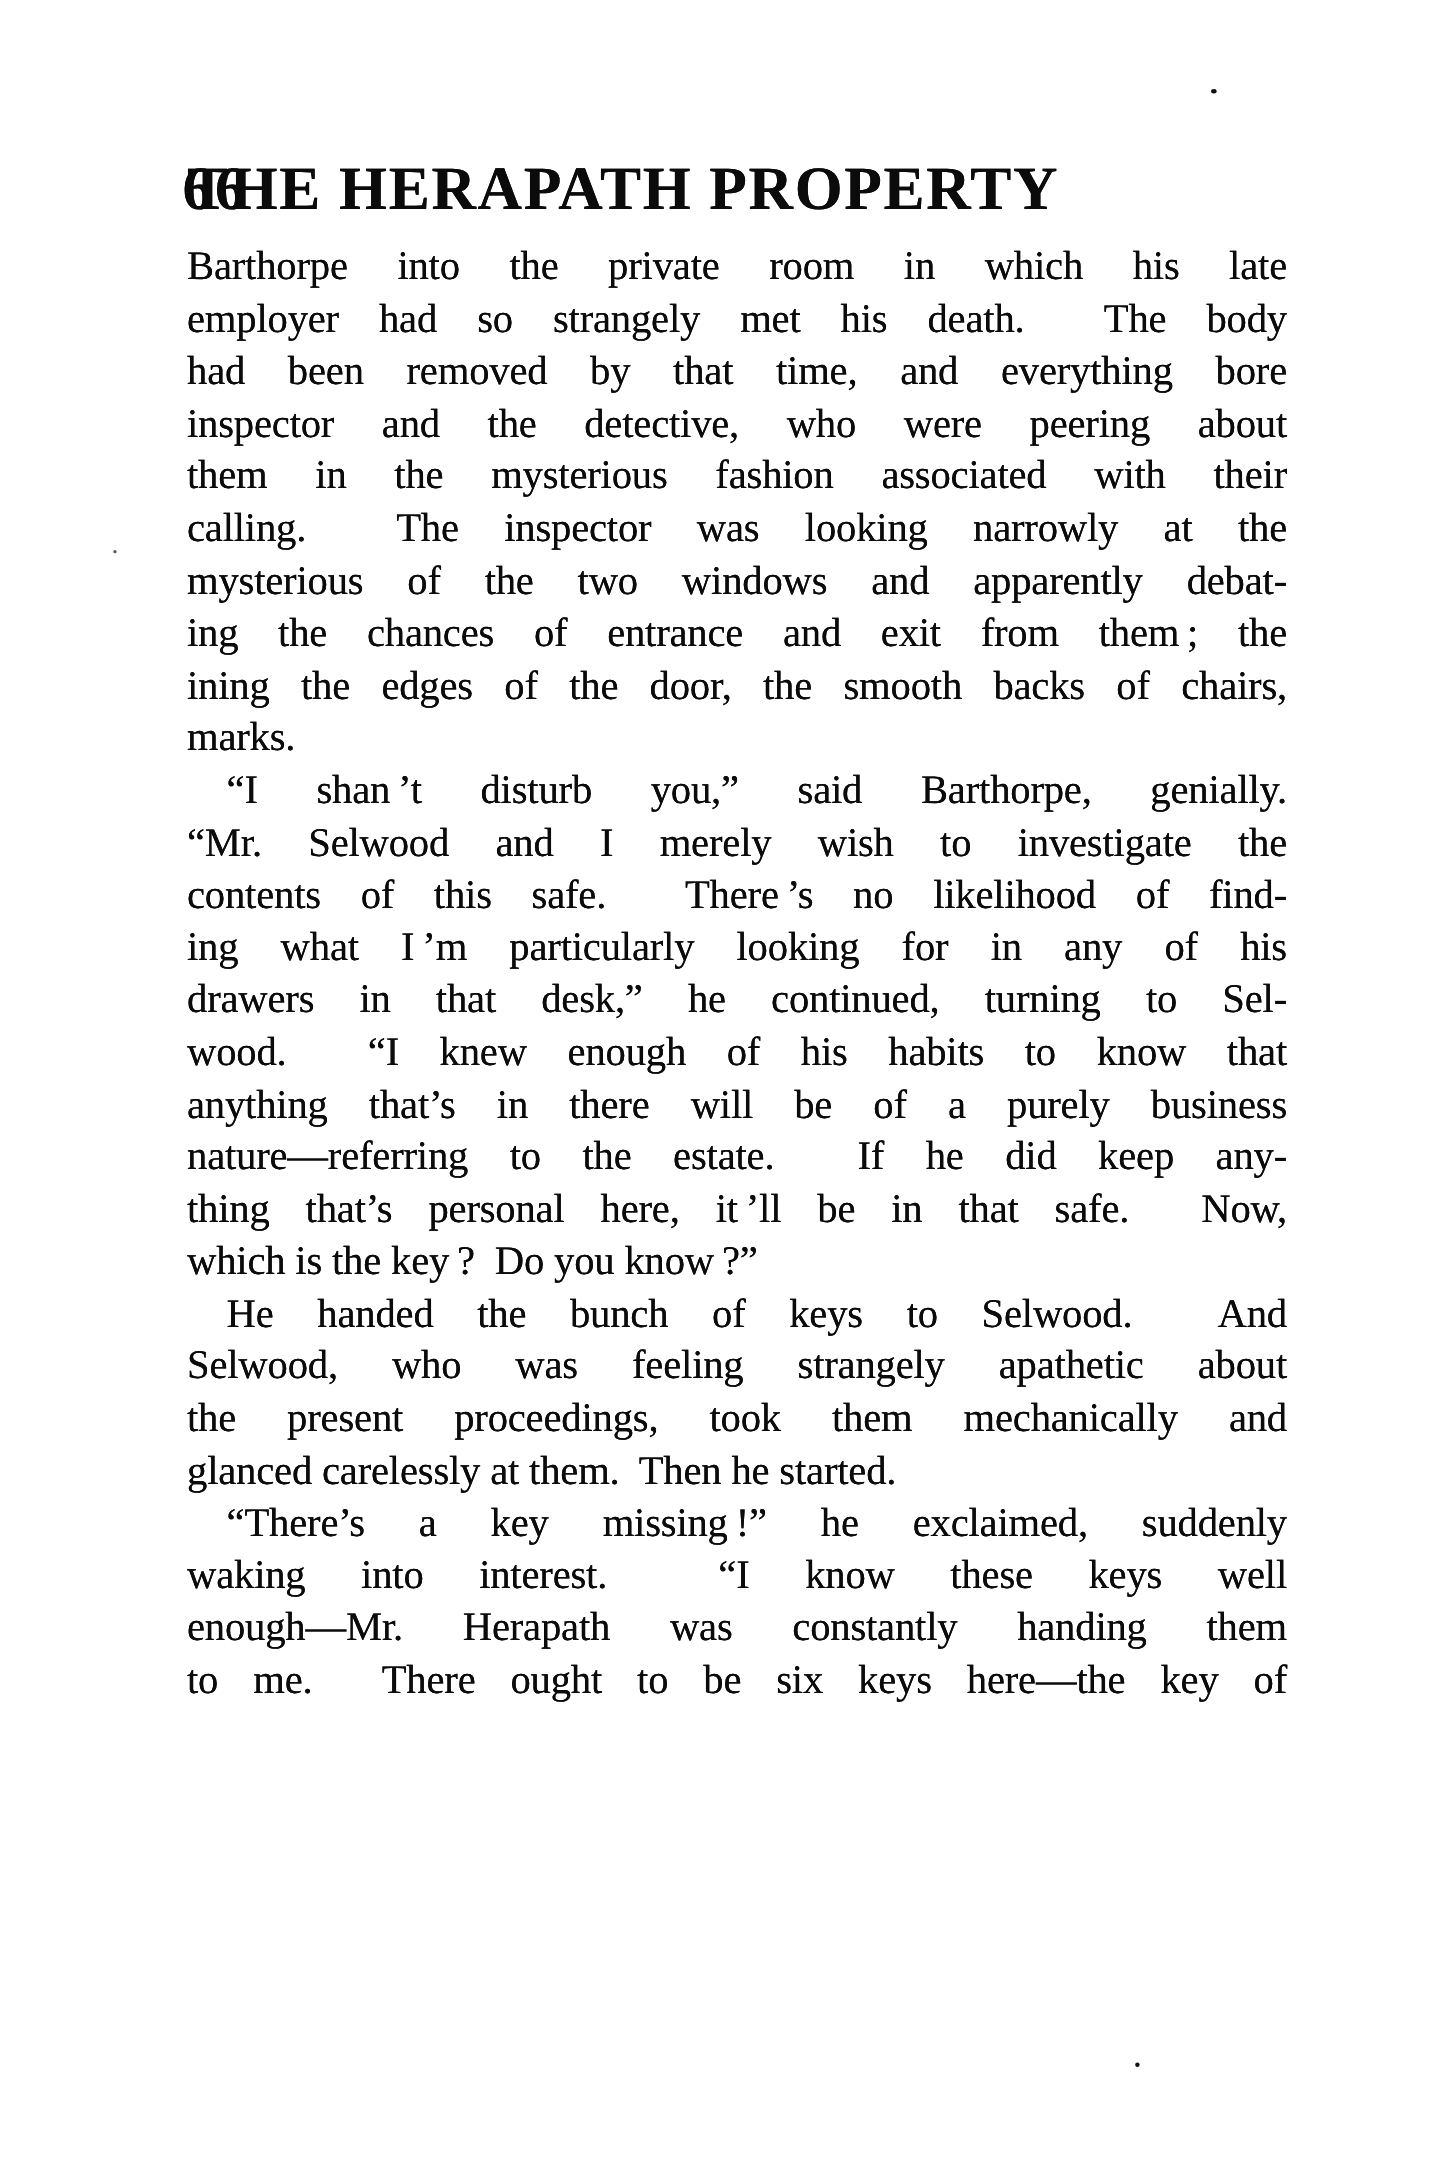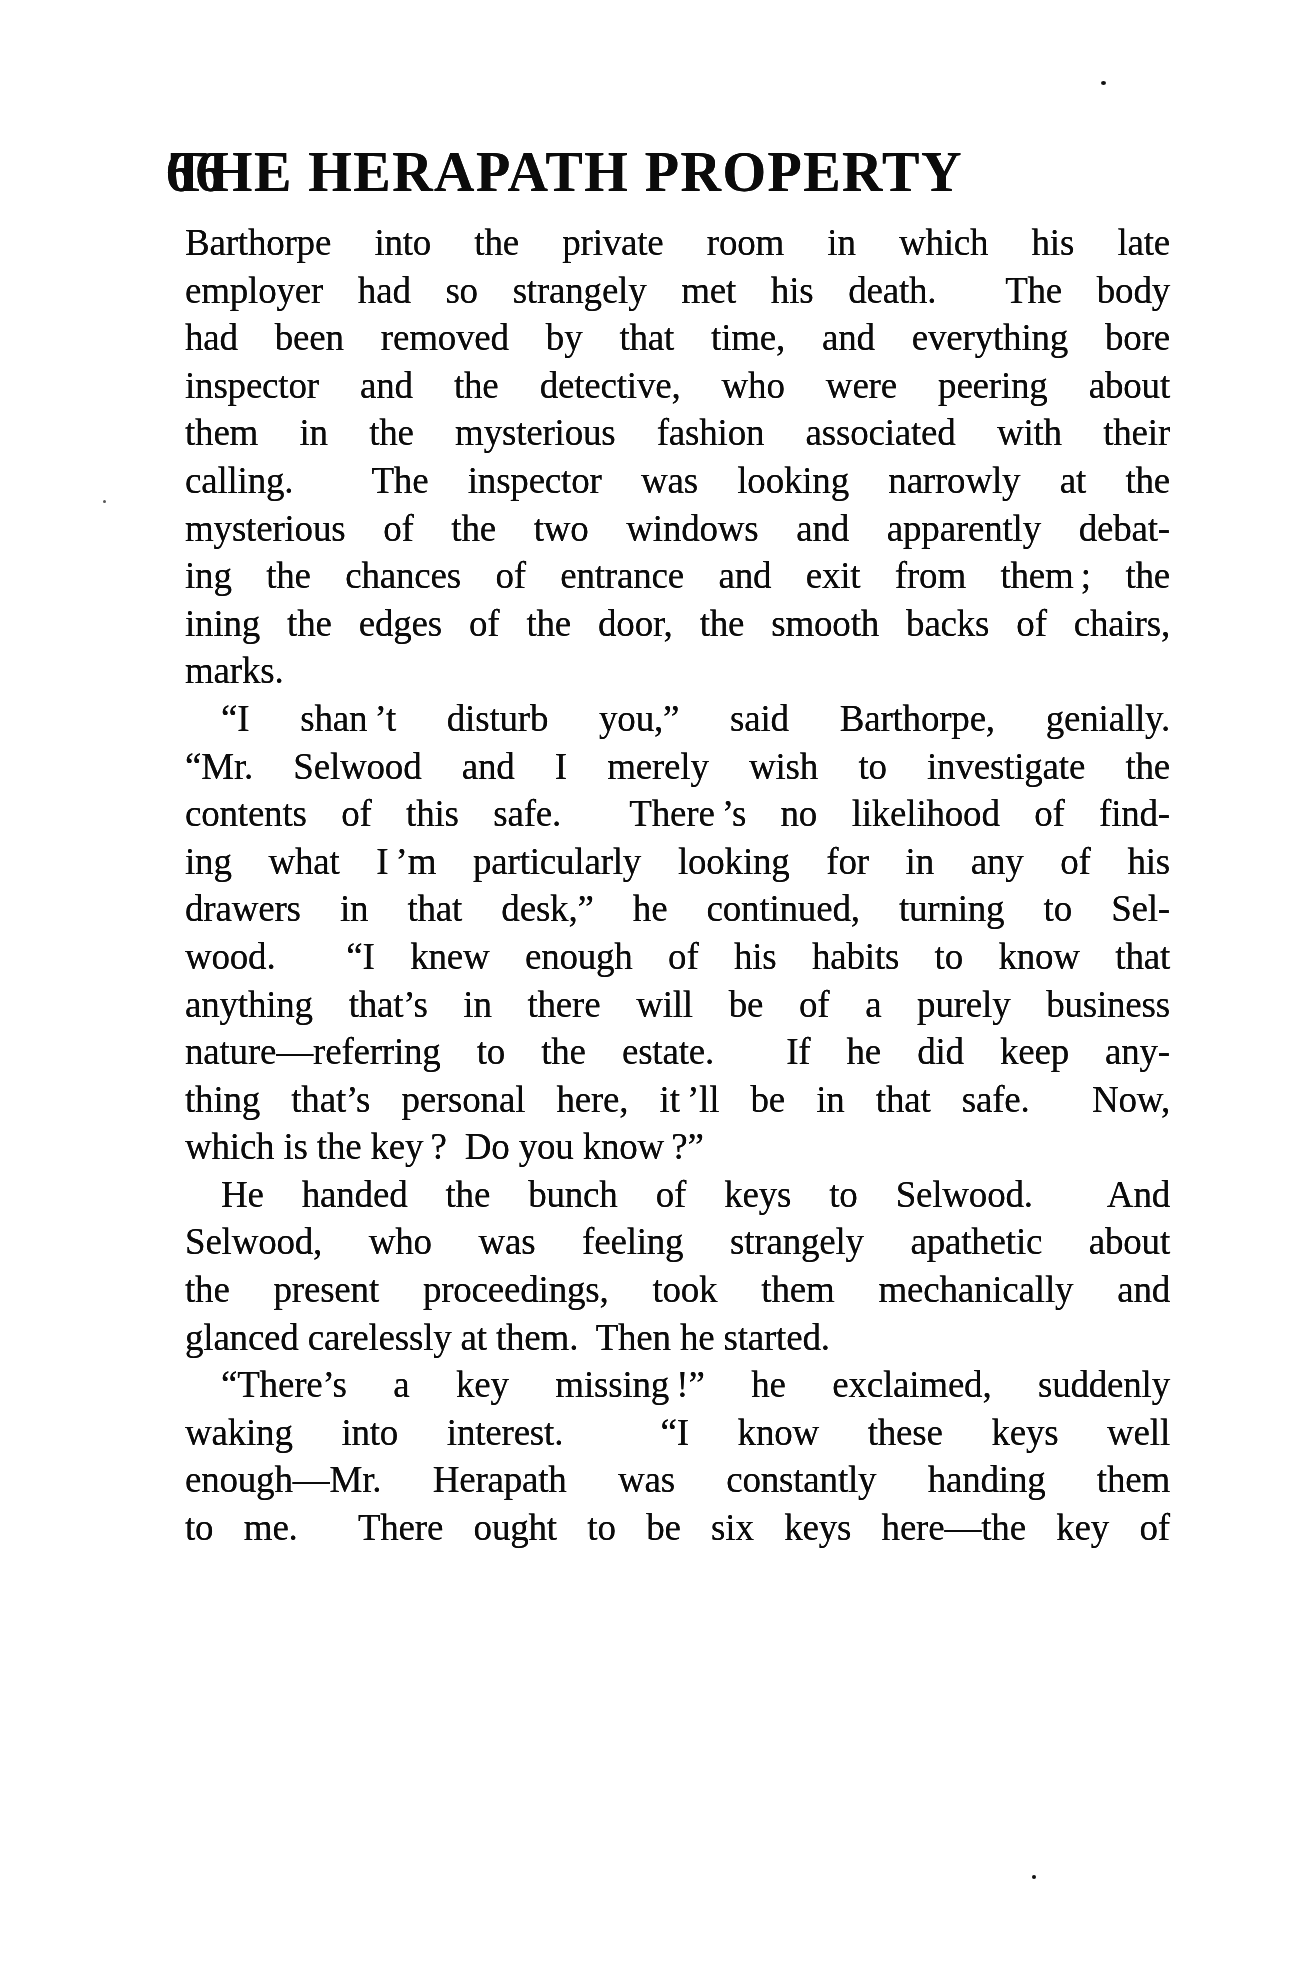--- a/index.html
+++ b/index.html
@@ -45,21 +45,20 @@
     left: 170px;
     width: 1000px;
     font-size: 37px;
     letter-spacing: -0.2px;
     text-shadow: 0 0 0.6px currentColor;
   }
   .line {
     line-height: 47.6px;
     min-height: 47.6px;
     text-align: left;
-    margin-left: 15px;
   }
   .line.just {
     text-align: justify;
     text-align-last: justify;
   }
   .line.indent {
     text-indent: 36px;
   }
   .speck {
     position: absolute;

